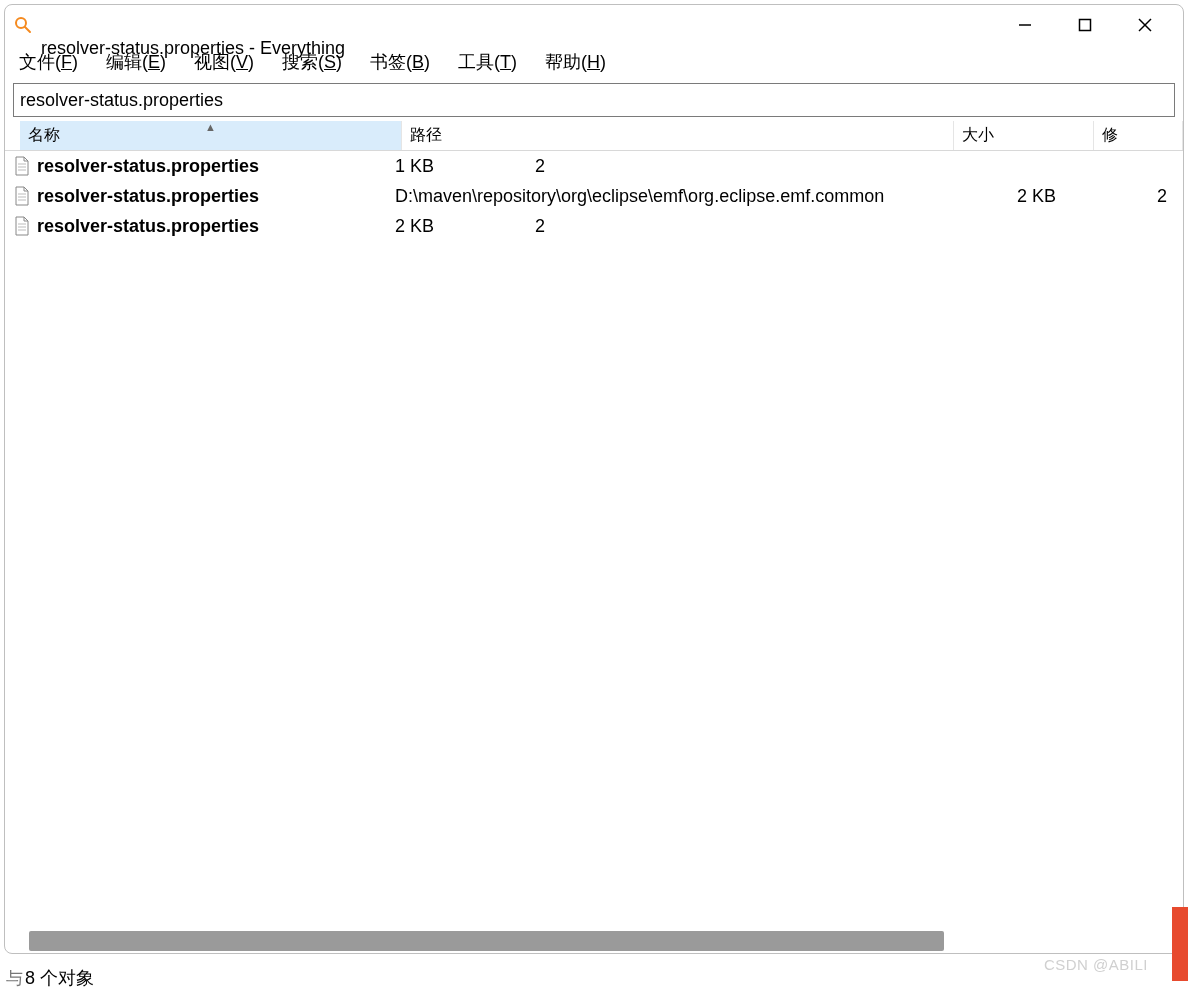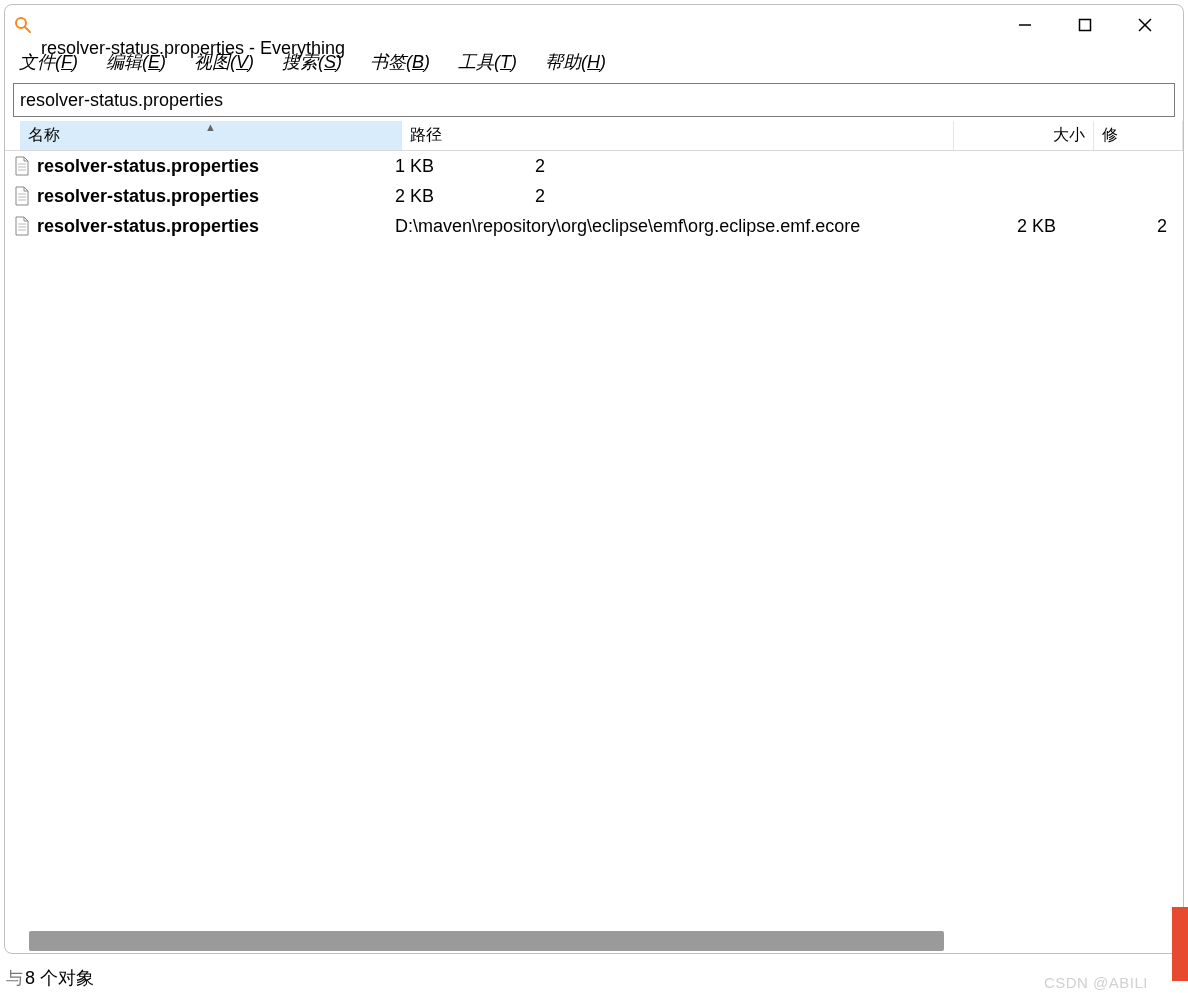--- a/index.html
+++ b/index.html
@@ -48,21 +48,20 @@
     display: flex; align-items: center; justify-content: center;
     cursor: pointer;
   }
   .menubar {
     height: 34px;
     display: flex;
     align-items: center;
     padding: 0 8px;
     gap: 16px;
     border-bottom: 1px solid transparent;
-    font-style: italic;
   }
   .menu-item {
     font-size: 18px;
     padding: 2px 6px;
     cursor: default;
     white-space: nowrap;
   }
   .menu-item .hotkey { text-decoration: underline; }
   .search-row {
     padding: 4px 8px 4px 8px;
@@ -88,21 +87,21 @@
     height: 100%;
     display: flex;
     align-items: center;
     padding: 0 8px;
     border-right: 1px solid #e5e5e5;
     position: relative;
     cursor: default;
   }
   .col-name { width: 382px; background: #d9ecfb; }
   .col-path { width: 552px; }
-  .col-size { width: 140px; justify-content: flex-end; }
+  .col-size { width: 140px; justify-content: flex-start; }
   .col-extra { flex: 1 1 auto; overflow:hidden; }
   .sort-arrow {
     position: absolute;
     left: 50%; top: 0;
     transform: translateX(-50%);
     font-size: 11px;
     color: #666;
   }
   .list-body {
     flex: 1 1 auto;
@@ -147,21 +146,21 @@
     height: 30px;
     font-size: 18px;
     display: flex;
     align-items: center;
     padding: 0 6px;
     background: transparent;
   }
   .statusbar .leading { color:#777; font-size:17px; margin-right:2px;}
   .watermark {
     position: absolute;
-    right: 40px; bottom: 2px;
+    right: 40px; bottom: 20px;
     font-size: 15px;
     color: #d0d0d0;
     letter-spacing: 0.5px;
   }
   .corner-orange {
     position: absolute;
     right: 0; bottom: 12px;
     width: 16px; height: 74px;
     background: #e74a2e;
   }
@@ -252,37 +251,37 @@
           <svg width="16" height="20" viewBox="0 0 16 20">
               <path d="M2 1 h8 l4 4 v14 h-12 z" fill="#fff" stroke="#888" stroke-width="1"></path>
               <path d="M10 1 v4 h4" fill="none" stroke="#888" stroke-width="1"></path>
               <line x1="4" y1="8" x2="12" y2="8" stroke="#bbb"></line>
               <line x1="4" y1="11" x2="12" y2="11" stroke="#bbb"></line>
               <line x1="4" y1="14" x2="12" y2="14" stroke="#bbb"></line>
             </svg>
         </span>
         <span class="fname">resolver-status.properties</span>
       </div>
+      <div class="cell cell-path">D:\maven\repository\org\eclipse\emf\org.eclipse.emf.common</div>
       <div class="cell cell-size">2 KB</div>
       <div class="cell cell-extra">2</div>
     </div>
     <div class="row">
       <div class="cell cell-name">
         <span class="file-icon">
           <svg width="16" height="20" viewBox="0 0 16 20">
               <path d="M2 1 h8 l4 4 v14 h-12 z" fill="#fff" stroke="#888" stroke-width="1"></path>
               <path d="M10 1 v4 h4" fill="none" stroke="#888" stroke-width="1"></path>
               <line x1="4" y1="8" x2="12" y2="8" stroke="#bbb"></line>
               <line x1="4" y1="11" x2="12" y2="11" stroke="#bbb"></line>
               <line x1="4" y1="14" x2="12" y2="14" stroke="#bbb"></line>
             </svg>
         </span>
         <span class="fname">resolver-status.properties</span>
       </div>
-      <div class="cell cell-path">D:\maven\repository\org\eclipse\emf\org.eclipse.emf.ecore</div>
       <div class="cell cell-size">2 KB</div>
       <div class="cell cell-extra">2</div>
     </div>
   </div>
 
   <div class="hscroll-track">
     <div class="hscroll-thumb"></div>
   </div>
 
 </div>

